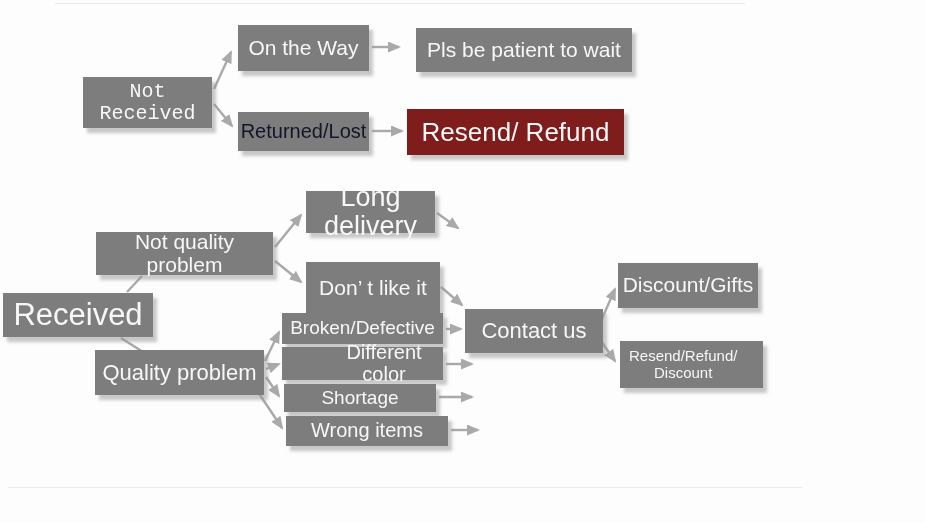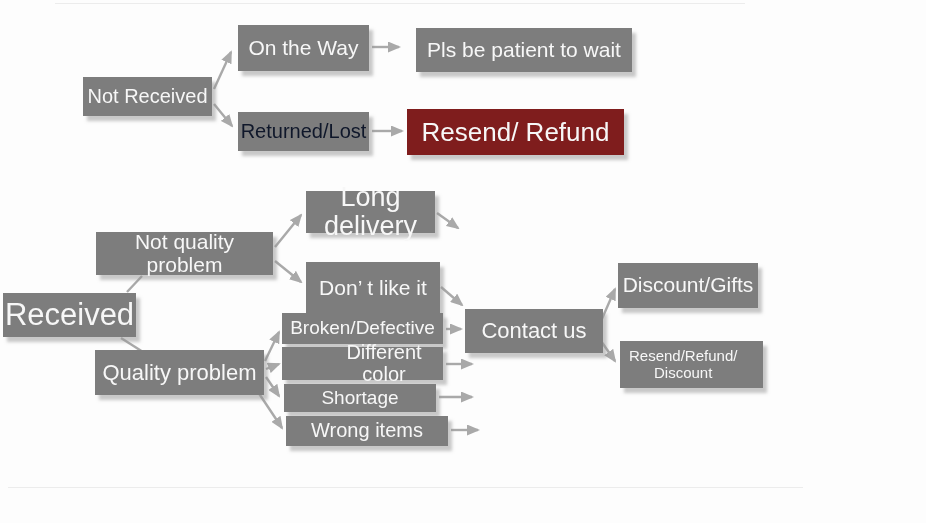--- a/index.html
+++ b/index.html
@@ -52,26 +52,26 @@
         <line x1="258" y1="392" x2="282" y2="428" stroke="#a9a9a9" stroke-width="2.4" marker-end="url(#arrowhead)"></line>
         <line x1="446" y1="329" x2="461" y2="329" stroke="#a9a9a9" stroke-width="2.4" marker-end="url(#arrowhead)"></line>
         <line x1="446" y1="364" x2="472" y2="364" stroke="#a9a9a9" stroke-width="2.4" marker-end="url(#arrowhead)"></line>
         <line x1="439" y1="397" x2="472" y2="397" stroke="#a9a9a9" stroke-width="2.4" marker-end="url(#arrowhead)"></line>
         <line x1="451" y1="430" x2="478" y2="430" stroke="#a9a9a9" stroke-width="2.4" marker-end="url(#arrowhead)"></line>
         <line x1="601" y1="321" x2="615" y2="289" stroke="#a9a9a9" stroke-width="2.4" marker-end="url(#arrowhead)"></line>
         <line x1="601" y1="341" x2="615" y2="361" stroke="#a9a9a9" stroke-width="2.4" marker-end="url(#arrowhead)"></line>
       </g>
   </svg>
   <div id="node-layer">
-      <div class="node" style="left: 83px; top: 77px; width: 129px; height: 39px; font-size: 20px; background: rgb(125, 125, 125); color: rgb(247, 247, 247);"><span>Not Received</span></div>
+      <div class="node" style="left: 83px; top: 77px; width: 129px; height: 51px; font-size: 20px; background: rgb(125, 125, 125); color: rgb(247, 247, 247); font-family: Liberation Mono, monospace;"><span>Not Received</span></div>
       <div class="node" style="left: 238px; top: 25px; width: 131px; height: 46px; font-size: 21px; background: rgb(125, 125, 125); color: rgb(247, 247, 247);"><span>On the Way</span></div>
       <div class="node" style="left: 404px; top: 28px; width: 216px; height: 44px; font-size: 21px; background: rgb(125, 125, 125); color: rgb(247, 247, 247); margin-left: 12px;"><span>Pls be patient to wait</span></div>
       <div class="node" style="left: 238px; top: 112px; width: 131px; height: 39px; font-size: 20px; background: rgb(125, 125, 125); color: #0f172a;"><span>Returned/Lost</span></div>
       <div class="node" style="left: 407px; top: 109px; width: 217px; height: 46px; font-size: 26px; background: #7f1d1d; color: rgb(247, 247, 247); text-align: right;"><span>Resend/ Refund</span></div>
-      <div class="node" style="left: 3px; top: 293px; width: 133px; height: 44px; font-size: 31px; background: rgb(125, 125, 125); color: rgb(247, 247, 247);"><span>Received</span></div>
+      <div class="node" style="left: 3px; top: 293px; width: 150px; height: 44px; font-size: 31px; background: rgb(125, 125, 125); color: rgb(247, 247, 247);"><span>Received</span></div>
       <div class="node" style="left: 96px; top: 232px; width: 177px; height: 43px; font-size: 21px; background: rgb(125, 125, 125); color: rgb(247, 247, 247);"><span>Not quality problem</span></div>
       <div class="node" style="left: 306px; top: 191px; width: 129px; height: 42px; font-size: 27px; background: rgb(125, 125, 125); color: rgb(247, 247, 247);"><span>Long delivery</span></div>
       <div class="node" style="left: 306px; top: 262px; width: 134px; height: 52px; font-size: 21px; background: rgb(125, 125, 125); color: rgb(247, 247, 247);"><span>Don’ t like it</span></div>
       <div class="node" style="left: 95px; top: 350px; width: 169px; height: 45px; font-size: 22px; background: rgb(125, 125, 125); color: rgb(247, 247, 247);"><span>Quality problem</span></div>
       <div class="node" style="left: 282px; top: 313px; width: 161px; height: 31px; font-size: 19px; background: rgb(125, 125, 125); color: rgb(247, 247, 247);"><span>Broken/Defective</span></div>
       <div class="node" style="left: 282px; top: 347px; width: 161px; height: 33px; font-size: 20px; background: rgb(125, 125, 125); color: rgb(247, 247, 247); padding-left: 43px;"><span>Different color</span></div>
       <div class="node" style="left: 284px; top: 384px; width: 152px; height: 28px; font-size: 19px; background: rgb(125, 125, 125); color: rgb(247, 247, 247);"><span>Shortage</span></div>
       <div class="node" style="left: 286px; top: 416px; width: 162px; height: 30px; font-size: 20px; background: rgb(125, 125, 125); color: rgb(247, 247, 247);"><span>Wrong items</span></div>
       <div class="node" style="left: 465px; top: 309px; width: 138px; height: 44px; font-size: 22px; background: rgb(125, 125, 125); color: rgb(247, 247, 247);"><span>Contact us</span></div>
       <div class="node" style="left: 618px; top: 263px; width: 140px; height: 45px; font-size: 21px; background: rgb(125, 125, 125); color: rgb(247, 247, 247);"><span>Discount/Gifts</span></div>

